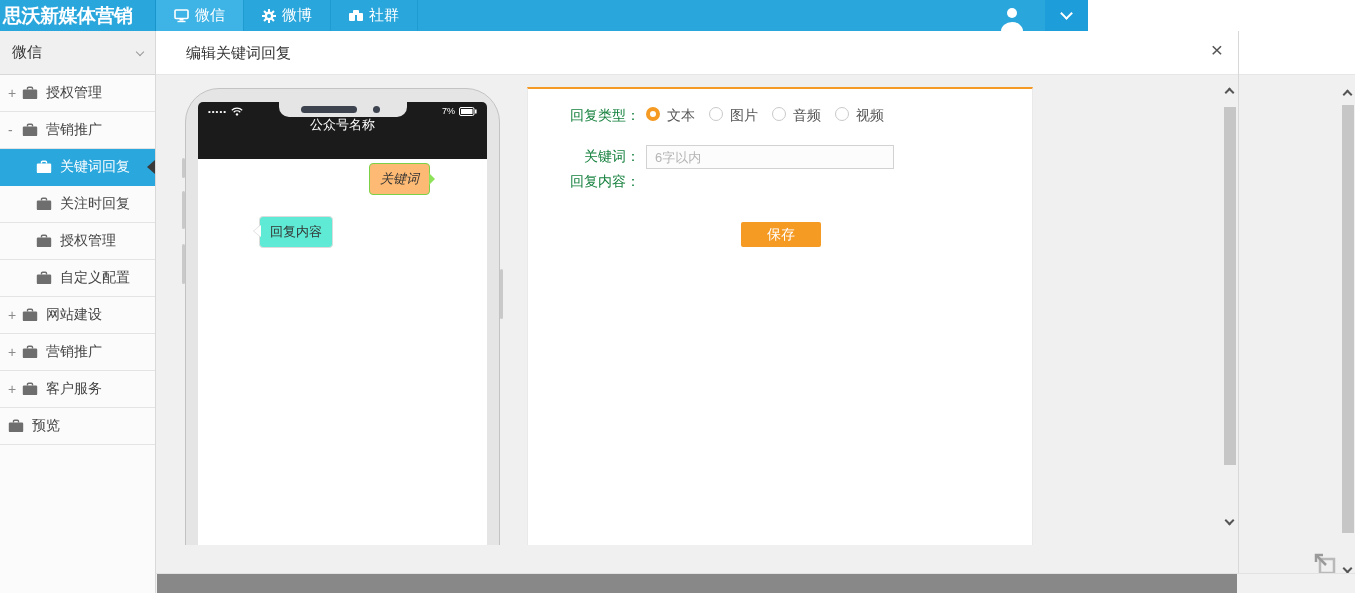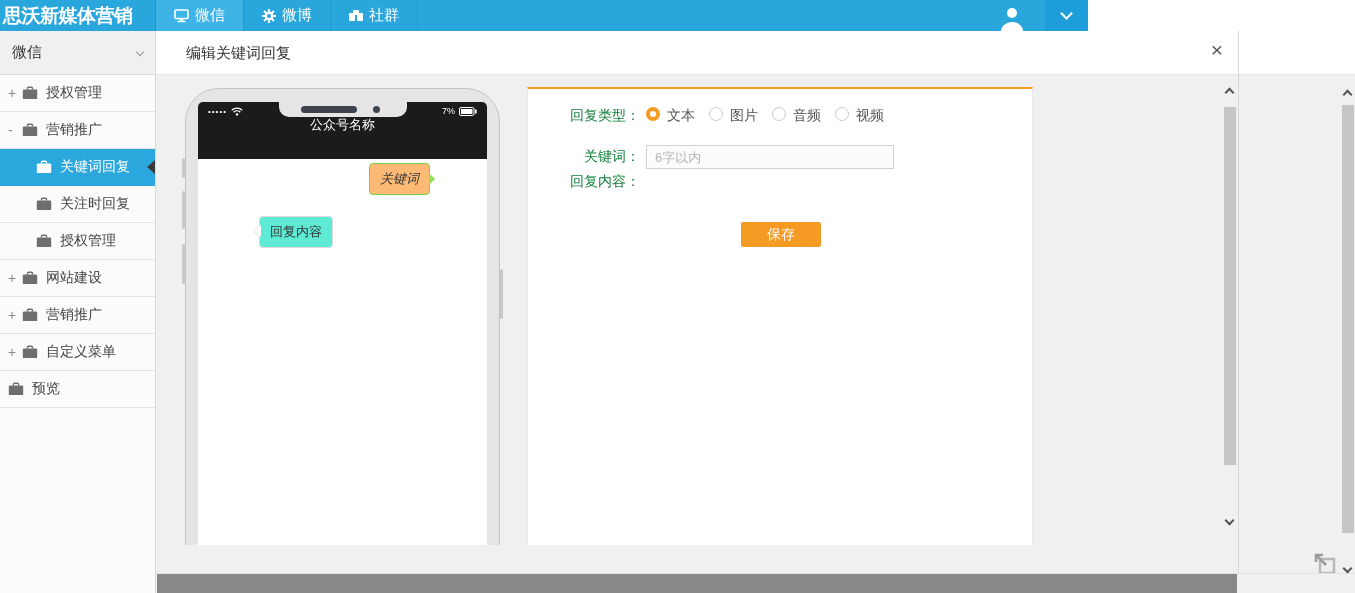--- a/index.html
+++ b/index.html
@@ -182,20 +182,27 @@
         </svg>
       <span>关注时回复</span>
     </div>
     <div class="sb-row sub">
       <svg class="sb-folder" viewBox="0 0 16 14">
           <path d="M5.5 3.5 V2.3 Q5.5 1.2 6.6 1.2 H9.4 Q10.5 1.2 10.5 2.3 V3.5" fill="none" stroke="currentColor" stroke-width="1.4"></path>
           <rect x="0.8" y="3.5" width="14.4" height="9.6" rx="1.2" fill="currentColor"></rect>
         </svg>
       <span>授权管理</span>
     </div>
+    <div class="sb-row sub">
+      <svg class="sb-folder" viewBox="0 0 16 14">
+          <path d="M5.5 3.5 V2.3 Q5.5 1.2 6.6 1.2 H9.4 Q10.5 1.2 10.5 2.3 V3.5" fill="none" stroke="currentColor" stroke-width="1.4"></path>
+          <rect x="0.8" y="3.5" width="14.4" height="9.6" rx="1.2" fill="currentColor"></rect>
+        </svg>
+      <span>自定义配置</span>
+    </div>
     <div class="sb-row">
       <span class="sb-prefix">+</span>
       <svg class="sb-folder" viewBox="0 0 16 14">
           <path d="M5.5 3.5 V2.3 Q5.5 1.2 6.6 1.2 H9.4 Q10.5 1.2 10.5 2.3 V3.5" fill="none" stroke="currentColor" stroke-width="1.4"></path>
           <rect x="0.8" y="3.5" width="14.4" height="9.6" rx="1.2" fill="currentColor"></rect>
         </svg>
       <span>网站建设</span>
     </div>
     <div class="sb-row">
       <span class="sb-prefix">+</span>
@@ -204,21 +211,21 @@
           <rect x="0.8" y="3.5" width="14.4" height="9.6" rx="1.2" fill="currentColor"></rect>
         </svg>
       <span>营销推广</span>
     </div>
     <div class="sb-row">
       <span class="sb-prefix">+</span>
       <svg class="sb-folder" viewBox="0 0 16 14">
           <path d="M5.5 3.5 V2.3 Q5.5 1.2 6.6 1.2 H9.4 Q10.5 1.2 10.5 2.3 V3.5" fill="none" stroke="currentColor" stroke-width="1.4"></path>
           <rect x="0.8" y="3.5" width="14.4" height="9.6" rx="1.2" fill="currentColor"></rect>
         </svg>
-      <span>自定义菜单</span>
+      <span>客户服务</span>
     </div>
     <div class="sb-row">
       <svg class="sb-folder" viewBox="0 0 16 14">
           <path d="M5.5 3.5 V2.3 Q5.5 1.2 6.6 1.2 H9.4 Q10.5 1.2 10.5 2.3 V3.5" fill="none" stroke="currentColor" stroke-width="1.4"></path>
           <rect x="0.8" y="3.5" width="14.4" height="9.6" rx="1.2" fill="currentColor"></rect>
         </svg>
       <span>预览</span>
     </div>
   </div>
 

